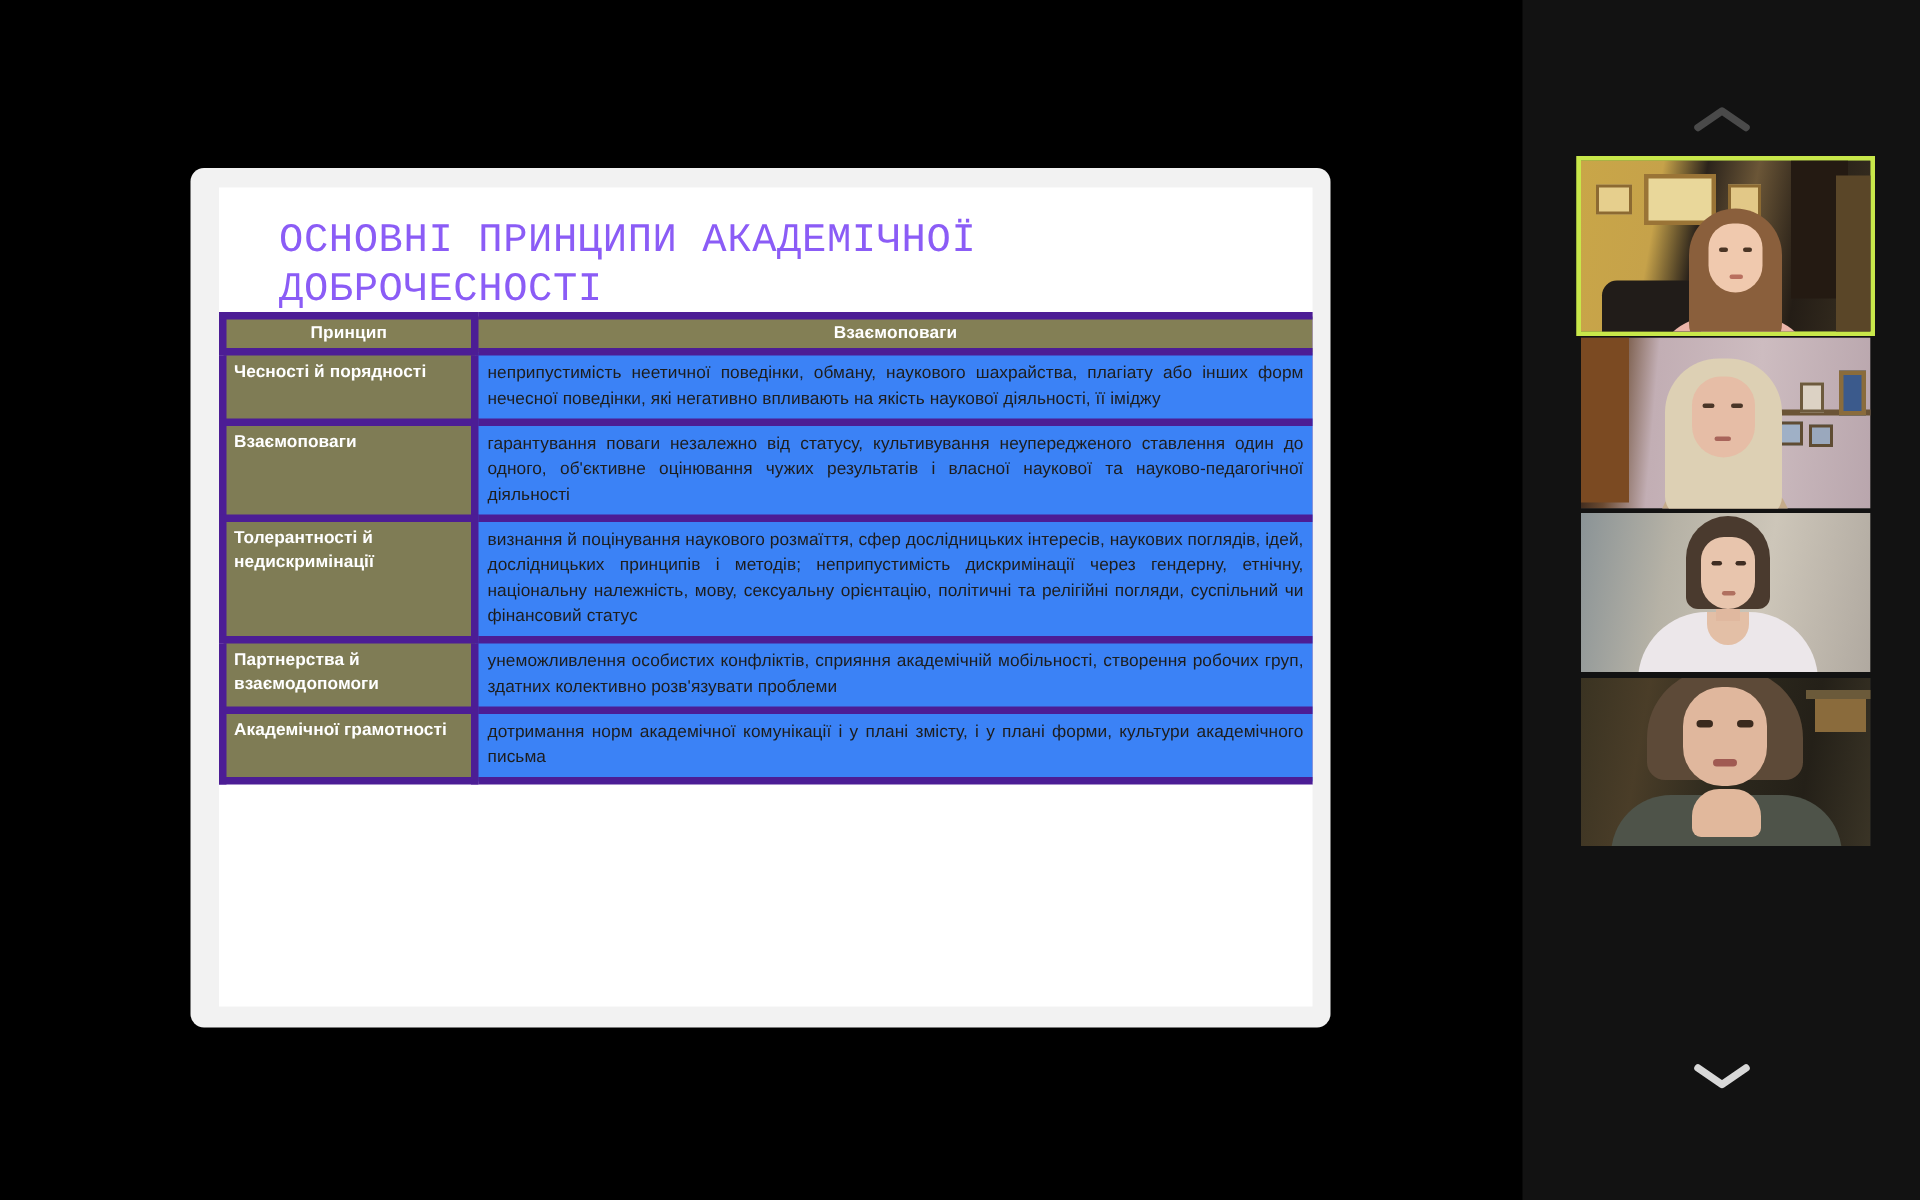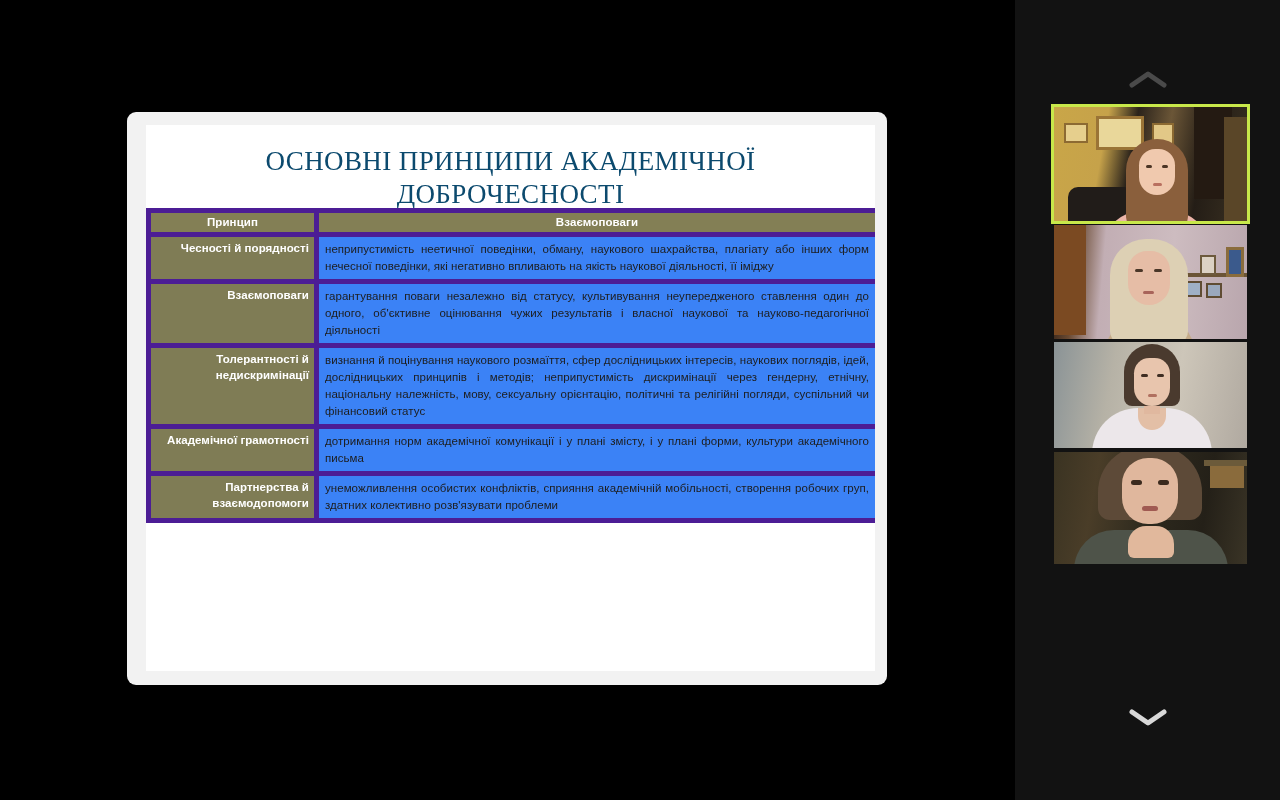--- a/index.html
+++ b/index.html
@@ -40,26 +40,25 @@
   .slide-inner {
     position: relative;
     width: 100%; height: 100%;
     background: #ffffff;
     overflow: hidden;
   }
 
   .slide-title {
     position: absolute;
     left: 0; right: 0; top: 20px;
-    text-align: center;
-    font-family: Liberation Serif, serif;
+    font-family: Liberation Mono, monospace;
     font-size: 27px;
     line-height: 33px;
     letter-spacing: 0.4px;
-    color: #0c4a6e;
+    color: #8b5cf6;
     padding: 0 40px;
   }
 
   
   .tbl {
     position: absolute;
     left: 0px; top: 83px;
     width: 729px;
     border-collapse: collapse;
     table-layout: fixed;
@@ -81,21 +80,21 @@
     text-align: center;
     padding: 3px 4px 4px;
     letter-spacing: 0.1px;
   }
 
   .tbl td.principle {
     background: #7f7c55;
     color: #ffffff;
     font-size: 11.5px;
     font-weight: bold;
-    text-align: right;
+    text-align: left;
     line-height: 15.5px;
     padding-top: 4px;
     letter-spacing: 0.05px;
   }
 
   .tbl td.meaning {
     background: #3b82f6;
     color: #1d1d1d;
     font-size: 11.5px;
     line-height: 17px;
@@ -240,26 +239,26 @@
             </tr>
             <tr>
               <td class="principle">Взаємоповаги</td>
               <td class="meaning">гарантування поваги незалежно від статусу, культивування неупередженого ставлення один до одного, об'єктивне оцінювання чужих результатів і власної наукової та науково-педагогічної діяльності</td>
             </tr>
             <tr>
               <td class="principle">Толерантності й недискримінації</td>
               <td class="meaning">визнання й поцінування наукового розмаїття, сфер дослідницьких інтересів, наукових поглядів, ідей, дослідницьких принципів і методів; неприпустимість дискримінації через гендерну, етнічну, національну належність, мову, сексуальну орієнтацію, політичні та релігійні погляди, суспільний чи фінансовий статус</td>
             </tr>
             <tr>
+              <td class="principle">Партнерства й взаємодопомоги</td>
+              <td class="meaning">унеможливлення особистих конфліктів, сприяння академічній мобільності, створення робочих груп, здатних колективно розв'язувати проблеми</td>
+            </tr>
+            <tr>
               <td class="principle">Академічної грамотності</td>
               <td class="meaning">дотримання норм академічної комунікації і у плані змісту, і у плані форми, культури академічного письма</td>
-            </tr>
-            <tr>
-              <td class="principle">Партнерства й взаємодопомоги</td>
-              <td class="meaning">унеможливлення особистих конфліктів, сприяння академічній мобільності, створення робочих груп, здатних колективно розв'язувати проблеми</td>
             </tr>
           </tbody>
         </table>
 
       </div>
     </div>
   </div>
 
   <div class="filmstrip"></div>
 

